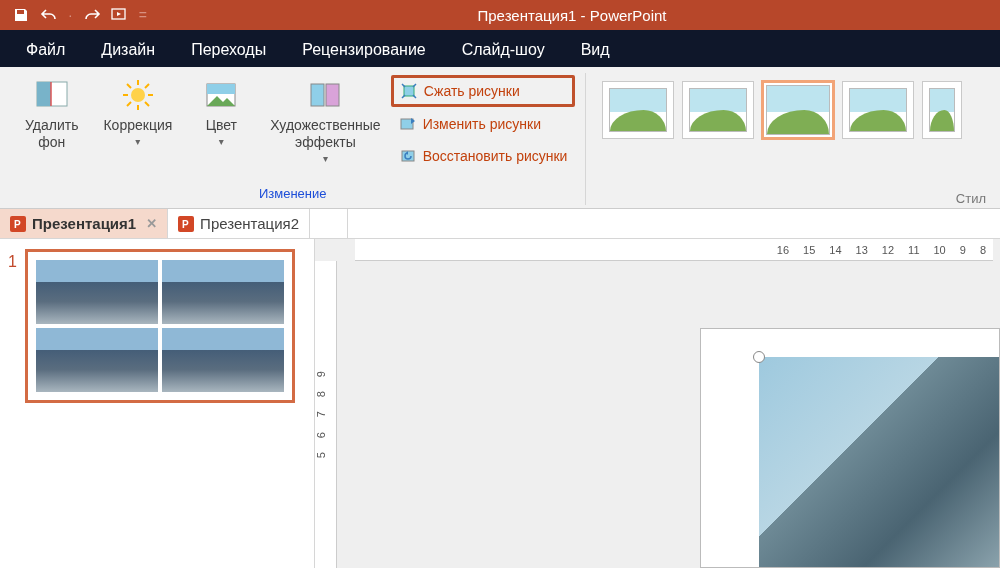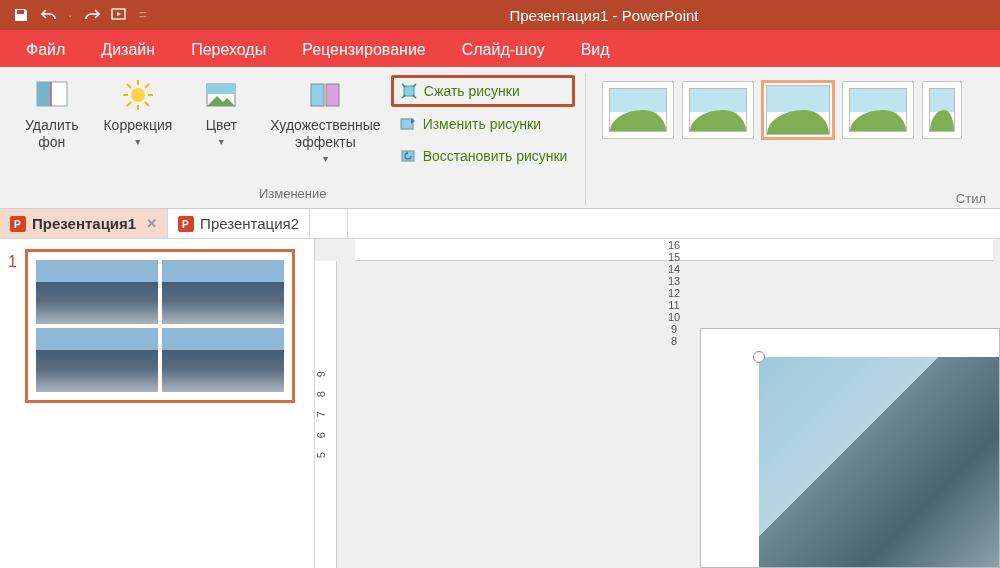--- a/index.html
+++ b/index.html
@@ -3,37 +3,37 @@
 <meta charset="utf-8">
 <style>
 * { box-sizing: border-box; margin: 0; padding: 0; font-family: "Segoe UI", Arial, sans-serif; }
 body { width: 1000px; height: 568px; overflow: hidden; background: #fff; position: relative; }
 
 
 .titlebar { background: #b7472a; height: 30px; display: flex; align-items: center; color: #fff; }
 .qat { display: flex; align-items: center; gap: 6px; padding-left: 10px; }
 .qat-btn { width: 22px; height: 22px; display: flex; align-items: center; justify-content: center; cursor: pointer; }
 .qat-sep { color: #d89080; font-size: 14px; margin: 0 2px; }
-.title { position: absolute; left: 50%; transform: translateX(-50%); font-size: 15px; white-space: nowrap; margin-left: 104px; }
-
-
-.menubar { background: #ef4444; height: 37px; display: flex; align-items: flex-end; padding-left: 8px; gap: 0; }
+.title { position: absolute; left: 50%; transform: translateX(-50%); font-size: 15px; white-space: nowrap; margin-left: 72px; }
+
+
+.menubar { background: #0f172a; height: 37px; display: flex; align-items: flex-end; padding-left: 8px; gap: 0; }
 .menu-tab { color: #fff; font-size: 16px; padding: 8px 18px; cursor: pointer; }
 
 
 .ribbon { background: #f1f1f1; border-bottom: 1px solid #ccc; height: 142px; display: flex; padding: 6px 0 0 0; position: relative; }
 .ribbon-group { display: flex; flex-direction: column; align-items: center; border-right: 1px solid #d6d6d6; padding: 0 6px; height: 132px; }
 .ribbon-group-row { display: flex; flex-direction: row; }
 .rbtn-lg { display: flex; flex-direction: column; align-items: center; justify-content: flex-start; width: auto; min-width: 60px; padding: 4px 6px; cursor: pointer; font-size: 14px; color: #444; text-align: center; line-height: 1.2; margin-left: 13px; }
 .rbtn-lg .ic { width: 36px; height: 36px; margin-bottom: 4px; display:flex; align-items:center; justify-content:center; }
 .dd-caret { font-size: 10px; color: #666; margin-top: 2px; display:block; }
-.group-label { font-size: 13px; color: #737373; margin-top: auto; padding-bottom: 4px; }
+.group-label { font-size: 13px; color: #1d4ed8; margin-top: auto; padding-bottom: 4px; }
 
 .ribbon-col-sm { display: flex; flex-direction: column; gap: 2px; padding: 2px 4px; }
-.rbtn-sm { display: flex; align-items: center; gap: 6px; font-size: 14px; color: #4d7c0f; padding: 4px 6px; cursor: pointer; border: 2px solid transparent; border-radius: 2px; }
+.rbtn-sm { display: flex; align-items: center; gap: 6px; font-size: 14px; color: #c2410c; padding: 4px 6px; cursor: pointer; border: 2px solid transparent; border-radius: 2px; }
 .rbtn-sm.highlight { border: 3px solid #c0512c; }
 .rbtn-sm .ic-sm { width: 18px; height: 18px; display:flex; align-items:center; justify-content:center; }
 
 .gallery { display: flex; gap: 8px; padding: 8px 10px; align-items: flex-start; }
 .gitem { width: 72px; height: 58px; border: 1px solid #c9c9c9; background: #fff; position: relative; cursor: pointer; }
 .gitem.sel { border: 2px solid #f2a477; box-shadow: 0 0 0 1px #f2a477; }
 .gitem-inner { position: absolute; inset: 6px; border: 1px solid #bbb; background: #fff; }
 .gitem-sky { position: absolute; top:0; left:0; right:0; height: 55%; background: #bde4ef; }
 .gitem-hill { position: absolute; bottom:0; left:0; right:0; height: 50%; background: #7fae54; border-top-left-radius: 60% 100%; border-top-right-radius: 40% 100%; }
 .style-label { position: absolute; right: 14px; bottom: 2px; font-size: 13px; color: #777; }
@@ -49,21 +49,21 @@
 
 .work { display: flex; height: calc(568px - 30px - 37px - 142px - 30px); position: relative; }
 .thumbs { width: 315px; border-right: 1px solid #d6d6d6; padding: 10px 8px; background: #fff; }
 .thumb-row { display: flex; gap: 8px; }
 .thumb-num { color: #c24a2c; font-size: 16px; padding-top: 4px; }
 .thumb { width: 270px; height: 154px; border: 3px solid #d36b44; background: #fff; padding: 8px; }
 .tgrid { display: grid; grid-template-columns: 1fr 1fr; grid-template-rows: 1fr 1fr; gap: 4px; width: 100%; height: 100%; }
 .tcell { background: linear-gradient(to bottom, #8fb8d6 0%, #8fb8d6 35%, #455e78 35%, #5a6d7f 65%, #a9b6bf 100%); position: relative; }
 
 .canvas-area { flex: 1; position: relative; background: #efefef; overflow: hidden; }
-.hruler { position: absolute; top: 0; left: 40px; right: 7px; height: 22px; background: #fff; border-bottom: 1px solid #ccc; font-size: 11px; color: #555; display:flex; align-items:center;flex-direction:column; }
+.hruler { position: absolute; top: 0; left: 40px; right: 7px; height: 22px; background: #fff; border-bottom: 1px solid #ccc; font-size: 11px; color: #555; display:flex; align-items:center; }
 .hruler span { margin: 0 7px; }
 .vruler { position: absolute; top: 22px; left: 0; width: 22px; bottom: 0; background: #fff; border-right: 1px solid #ccc; font-size: 11px; color: #555; writing-mode: vertical-rl; text-align: center; display:flex; justify-content:center; }
 .vruler span { margin: 7px 0; transform: rotate(180deg); }
 .slide { position: absolute; right: 0; bottom: 0; width: 300px; height: 240px; background: #fff; border: 1px solid #bbb; }
 .slide-img { position: absolute; right: 0; bottom: 0; width: 240px; height: 210px; background: linear-gradient(135deg, #9ec9de 0%, #b8d6e4 40%, #6e8a96 40%, #4a6472 70%, #8aa2ac 100%); }
 .sel-handle { position: absolute; top: -6px; left: -6px; width: 12px; height: 12px; border: 1px solid #888; background: #fff; border-radius: 50%; }
 
 svg { display: block; }
 </style>
 </head>

